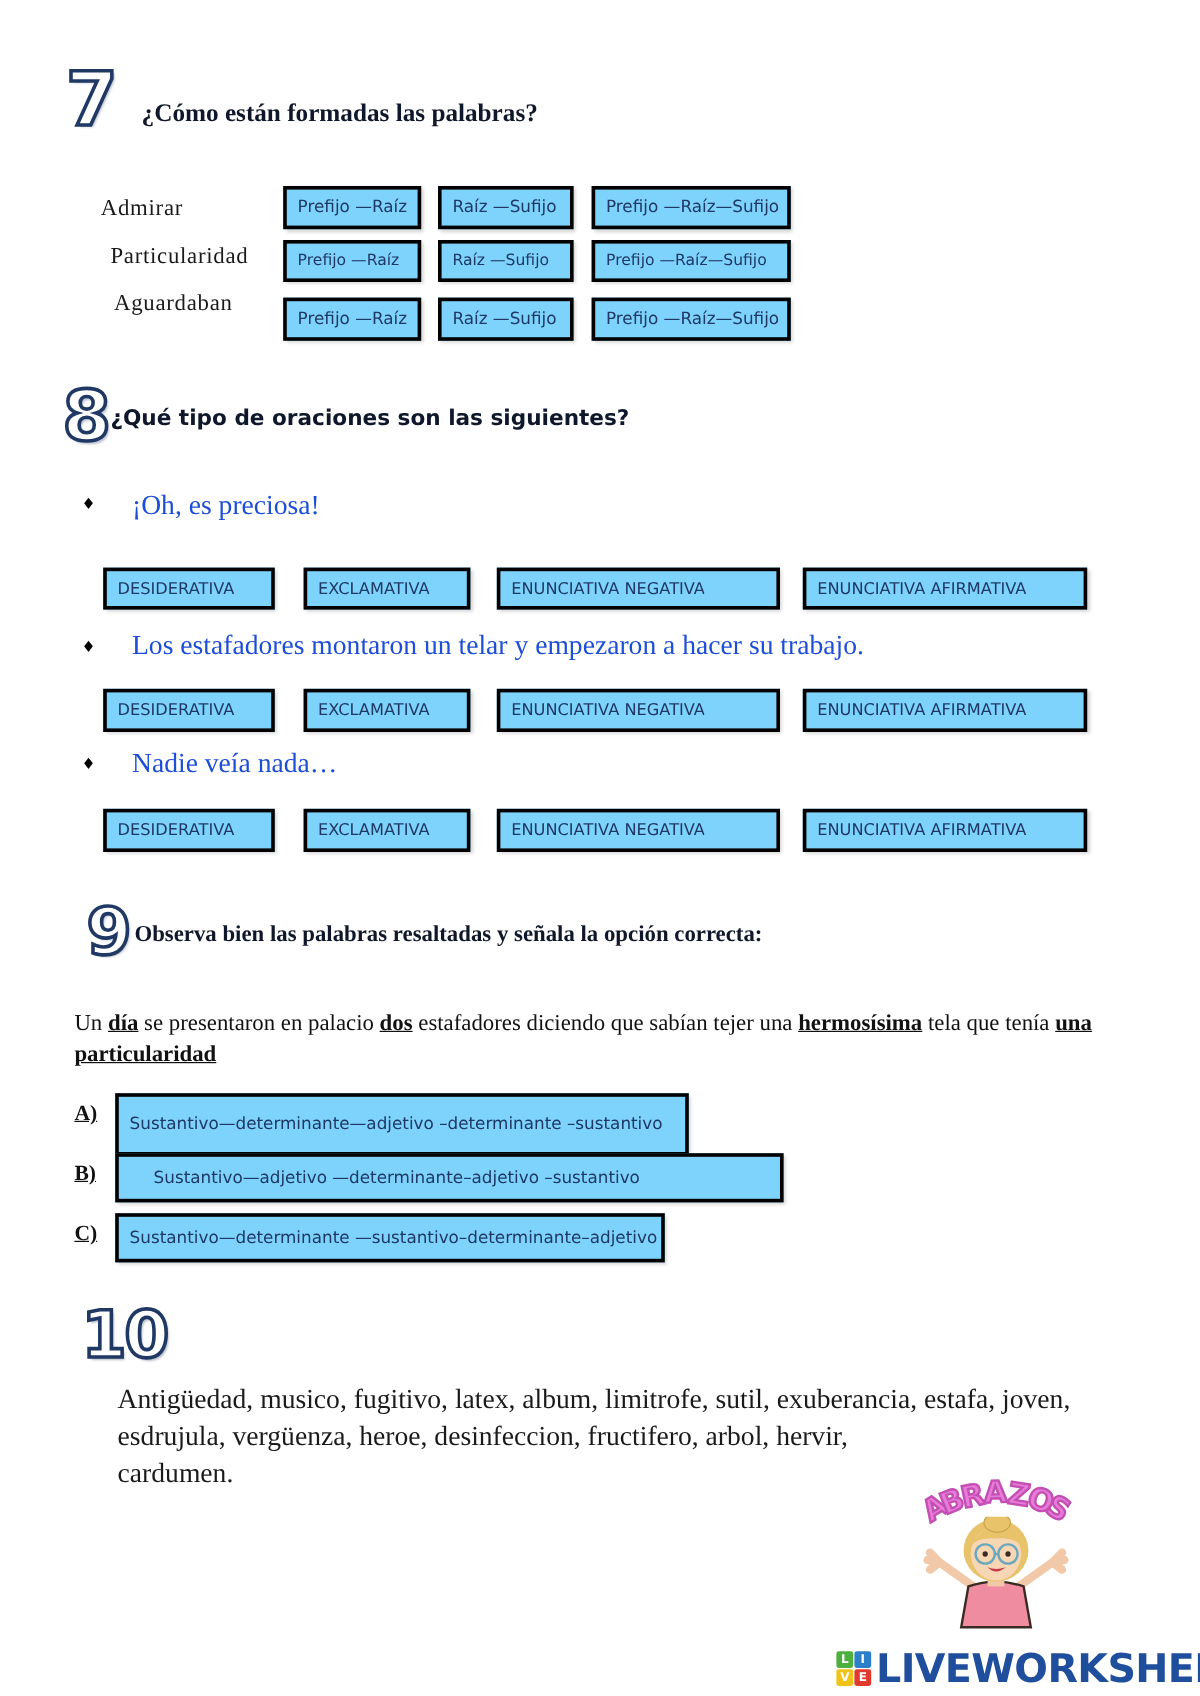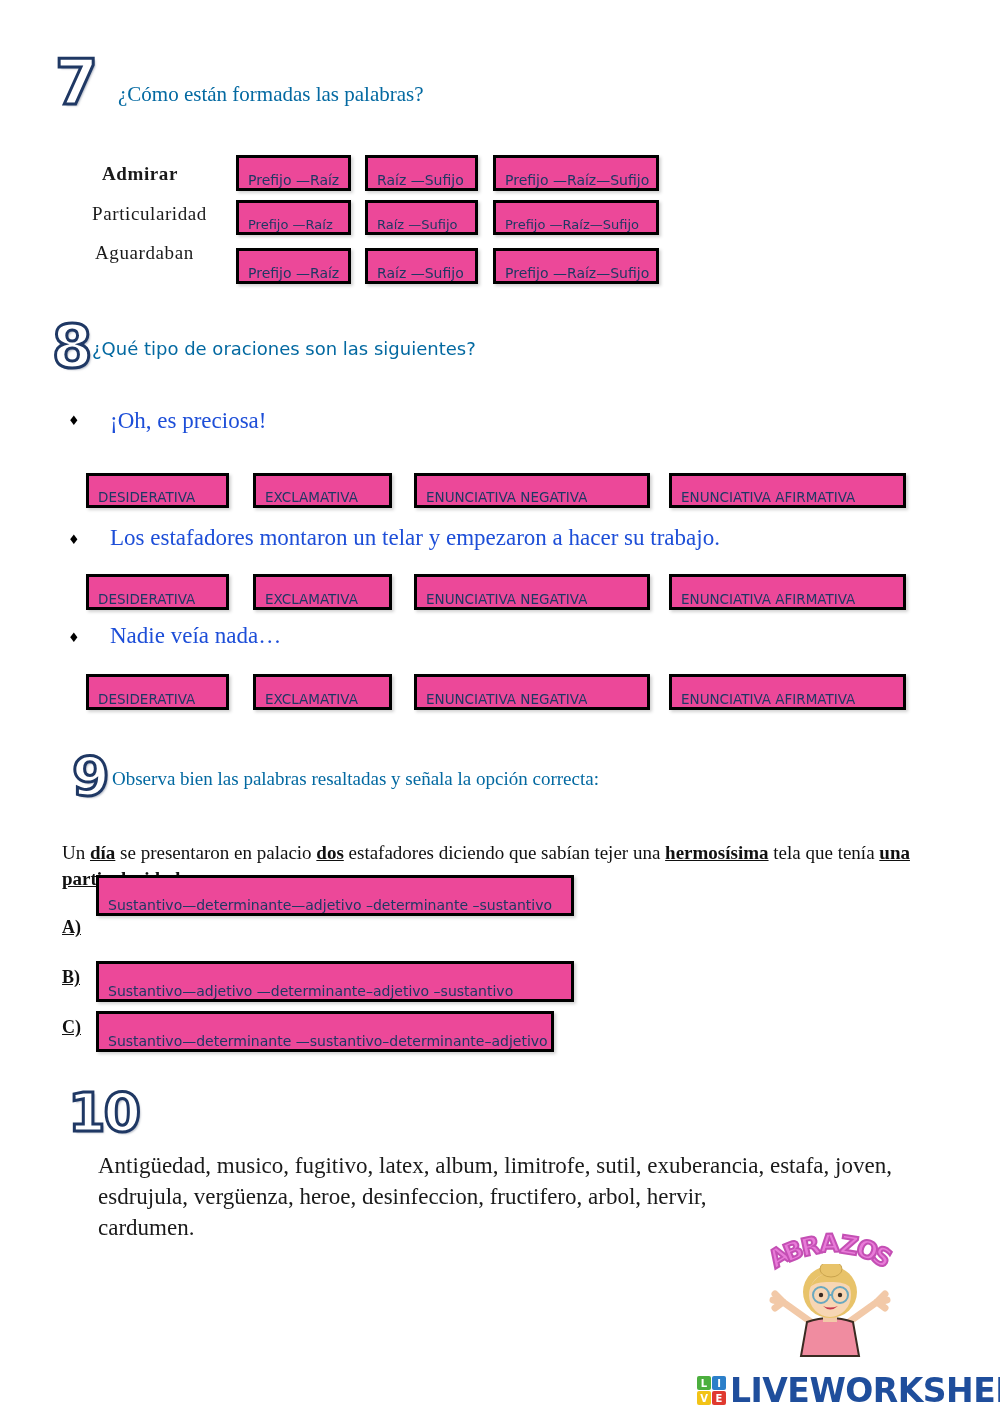--- a/index.html
+++ b/index.html
@@ -38,39 +38,39 @@
     user-select: none;
   }
   .qnum.n7 { left: 55px;  top: 52px;  font-size: 62px; }
   .qnum.n8 { left: 52px;  top: 318px; font-size: 58px; }
   .qnum.n9 { left: 72px;  top: 750px; font-size: 54px; }
   .qnum.n10{ left: 68px;  top: 1086px;font-size: 54px; }
 
   
   .q-title {
     position: absolute;
-    font-weight: 400;
-    color: #0369a1;
+    font-weight: 700;
+    color: #0f172a;
   }
   .q-title.serif  { font-family: "Liberation Serif", serif; }
   .q-title.sans   { font-family: "DejaVu Sans", sans-serif; }
 
   #q7-title  { left: 118px; top: 82px;   font-size: 21px; }
   #q8-title  { left: 92px;  top: 338px;  font-size: 18px; }
   #q9-title  { left: 112px; top: 768px;  font-size: 19px; }
   #q10-title { left: 116px; top: 1108px; font-size: 17px; }
 
   
   .abox {
     position: absolute;
-    background: #ec4899;
+    background: #7dd3fc;
     border: 3px solid #000000;
     box-sizing: border-box;
     display: flex;
-    align-items: flex-end;
+    align-items: center;
     font-family: "DejaVu Sans", sans-serif;
     color: #1F3864;
     box-shadow: 2px 2px 3px rgba(0,0,0,0.18);
   }
   .abox > span {
     display: block;
     padding-left: 9px;
     white-space: nowrap;
     overflow: hidden;
   }
@@ -205,21 +205,21 @@
   }
 </style>
 </head>
 <body>
 
 <div class="page">
 
   <div class="qnum n7">7</div>
   <div class="q-title serif" id="q7-title">¿Cómo están formadas las palabras?</div>
 
-  <div class="word-label" style="left:102px; top:163px;font-weight:bold;">Admirar</div>
+  <div class="word-label" style="left:84px; top:163px;">Admirar</div>
   <div class="word-label" style="left:92px;  top:203px;">Particularidad</div>
   <div class="word-label" style="left:95px;  top:242px;">Aguardaban</div>
 
   <div class="abox" style="left:236px; top:155px; width:115px; height:36px; font-size:14px;">
       <span>Prefijo —Raíz</span>
     </div>
   <div class="abox" style="left:365px; top:155px; width:113px; height:36px; font-size:14px;">
       <span>Raíz —Sufijo</span>
     </div>
   <div class="abox" style="left:493px; top:155px; width:166px; height:36px; font-size:14px;">
@@ -293,26 +293,26 @@
   <div class="abox" style="left:669px; top:674px; width:237px; height:36px; font-size:13.5px;">
       <span>ENUNCIATIVA AFIRMATIVA</span>
     </div>
 
   <div class="qnum n9">9</div>
   <div class="q-title serif" id="q9-title">Observa bien las palabras resaltadas y señala la opción correcta:</div>
 
   <div id="q9-para"><span>Un </span><u>día</u><span> se presentaron en palacio </span><u>dos</u><span> estafadores diciendo que sabían tejer una </span><u>hermosísima</u><span> tela que tenía </span><u>una particularidad</u></div>
 
   <div class="opt-letter" style="left:62px; top:917px;">A)</div>
-  <div class="abox" style="left:96px; top:875px; width:478px; height:41px; font-size:14px;">
+  <div class="abox" style="left:96px; top:911px; width:478px; height:52px; font-size:14px;">
       <span>Sustantivo—determinante—adjetivo –determinante –sustantivo</span>
     </div>
 
   <div class="opt-letter" style="left:62px; top:967px;">B)</div>
-  <div class="abox" style="left:96px; top:961px; width:478px; height:41px; font-size:14px;">
+  <div class="abox" style="left:96px; top:961px; width:557px; height:41px; font-size:14px;padding-left:20px;">
       <span>Sustantivo—adjetivo —determinante–adjetivo –sustantivo</span>
     </div>
 
   <div class="opt-letter" style="left:62px; top:1017px;">C)</div>
   <div class="abox" style="left:96px; top:1011px; width:458px; height:41px; font-size:14px;">
       <span>Sustantivo—determinante —sustantivo–determinante–adjetivo</span>
     </div>
 
   <div class="qnum n10">10</div>
 

